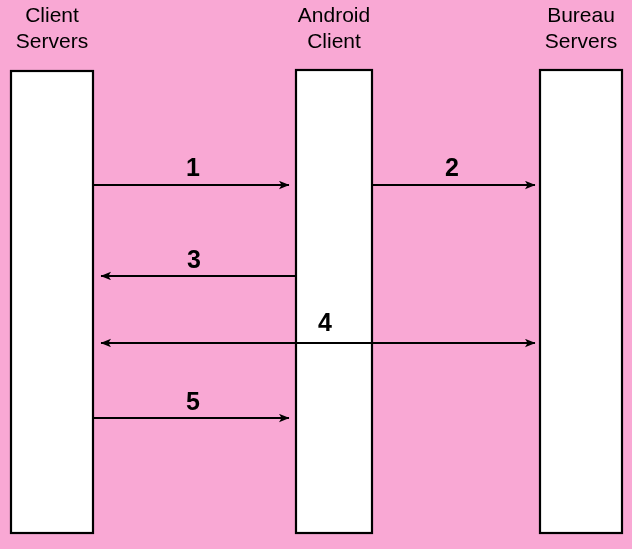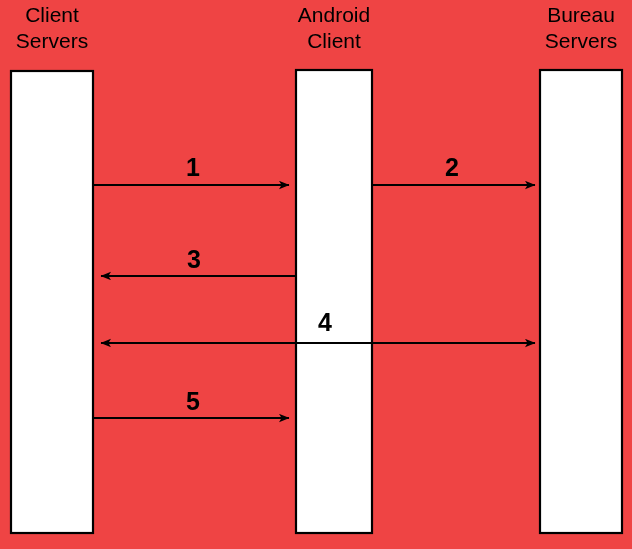--- a/index.html
+++ b/index.html
@@ -7,21 +7,21 @@
     padding: 0;
     background: #ffffff;
   }
   body {
     font-family: "Liberation Sans", sans-serif;
   }
   #diagram-canvas {
     position: relative;
     width: 632px;
     height: 549px;
-    background: #ef4444;
+    background: #f9a8d4;
     overflow: hidden;
   }
   #diagram-svg {
     position: absolute;
     top: 0;
     left: 0;
     width: 632px;
     height: 549px;
   }
   .actor-title {

